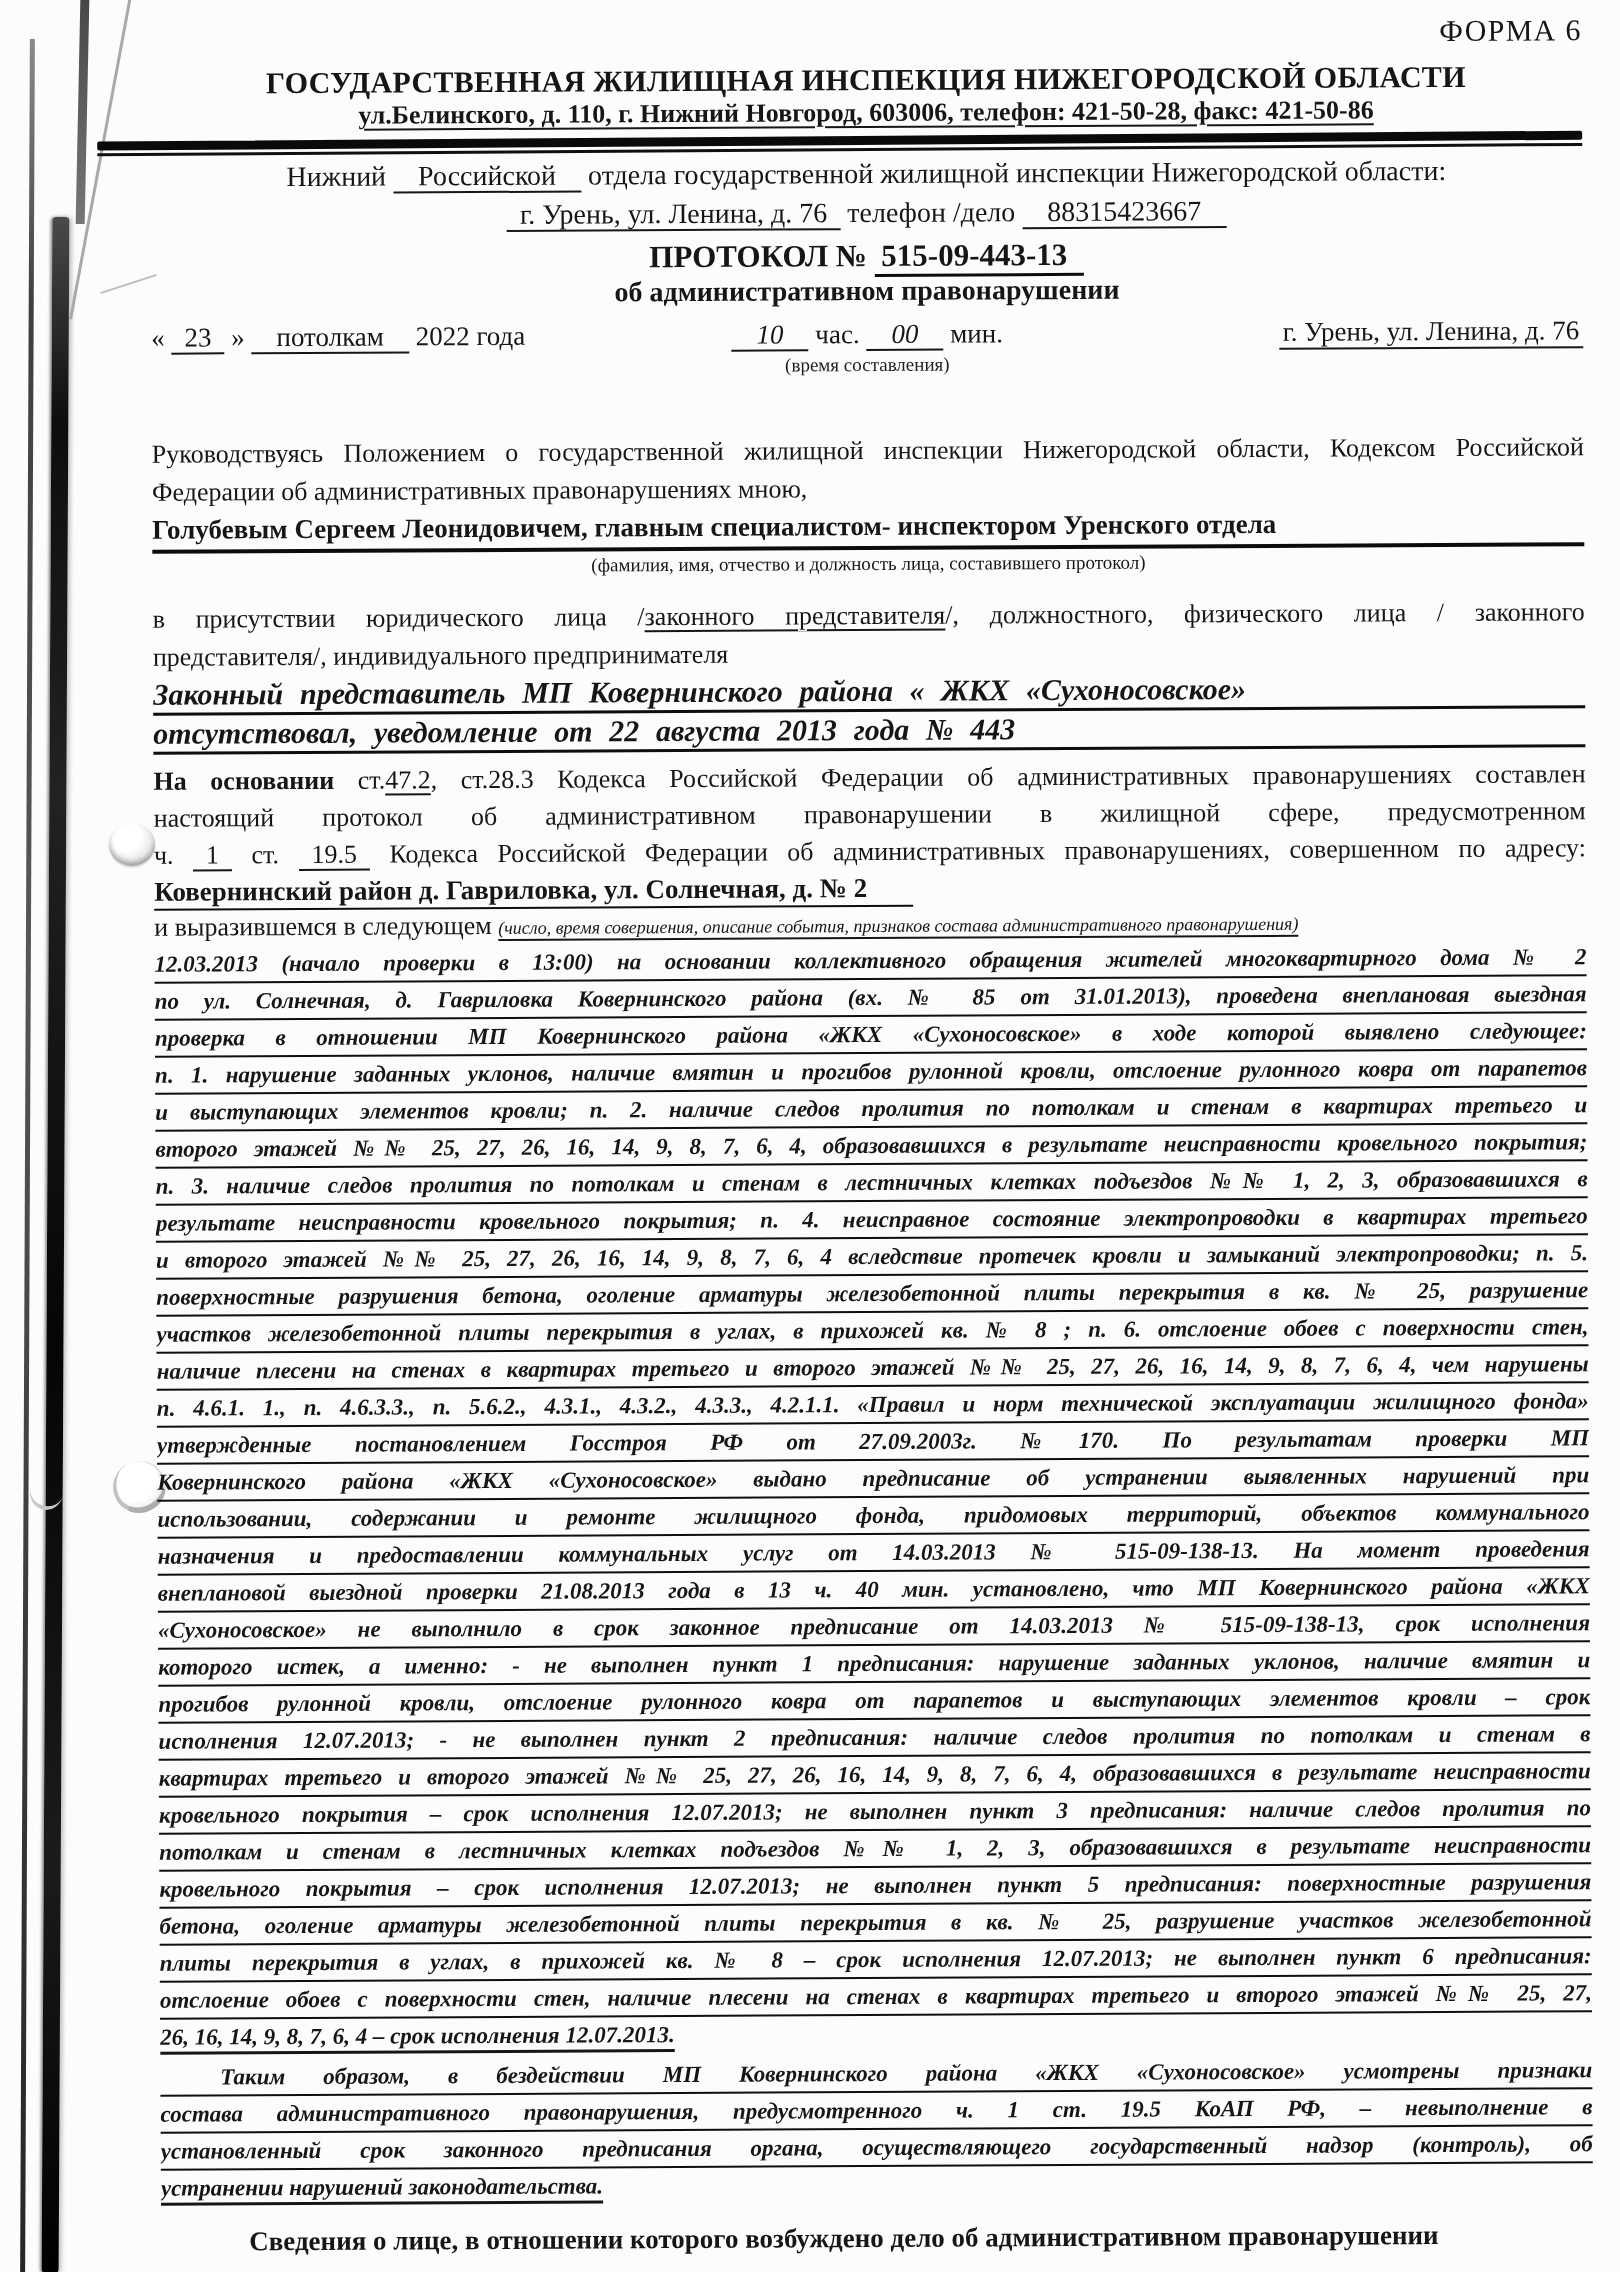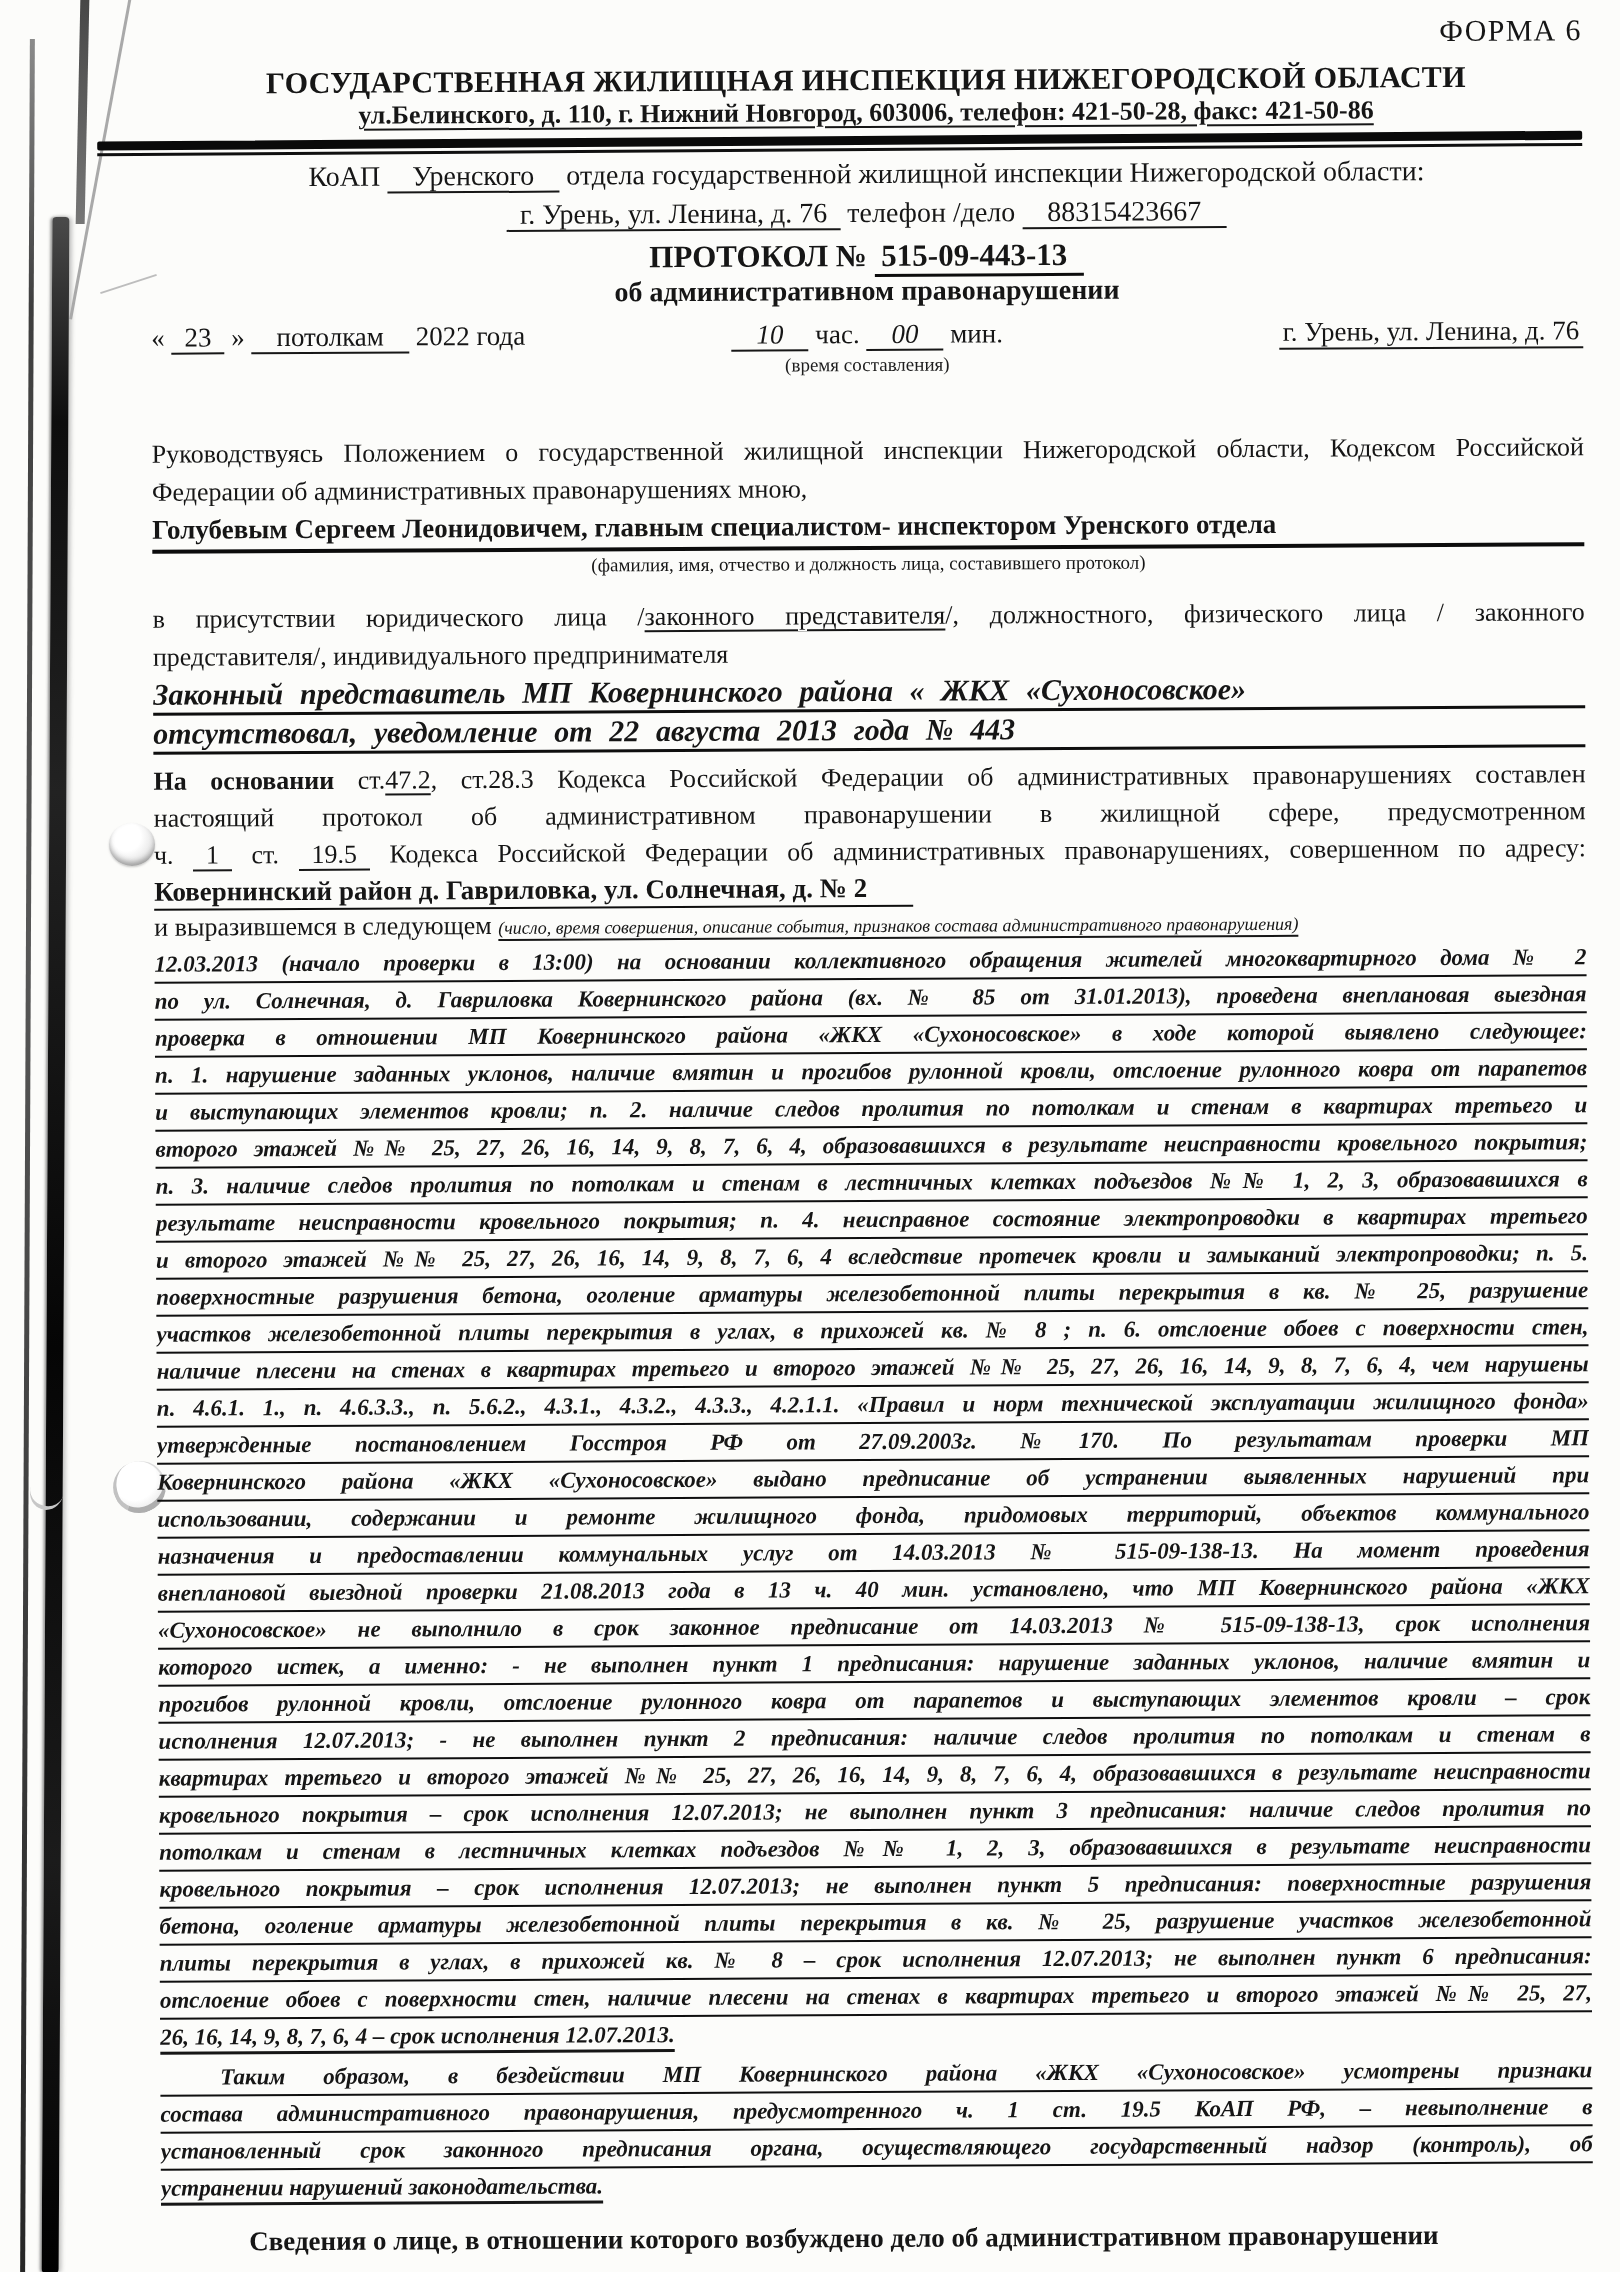--- a/index.html
+++ b/index.html
@@ -98,22 +98,22 @@
 
     <div class="org-name">ГОСУДАРСТВЕННАЯ ЖИЛИЩНАЯ ИНСПЕКЦИЯ НИЖЕГОРОДСКОЙ ОБЛАСТИ</div>
     <div class="org-address">ул.Белинского, д. 110, г. Нижний Новгород, 603006, телефон: 421-50-28, факс: 421-50-86</div>
 
     <div class="rule">
       <div class="bar1"></div>
       <div class="bar2"></div>
     </div>
 
     <div class="office-line">
-      <span>КоАП</span>
-      <span class="blank pad-m">Уренского</span>
+      <span>Нижний</span>
+      <span class="blank pad-m">Российской</span>
       <span>отдела государственной жилищной инспекции Нижегородской области:</span>
     </div>
     <div class="office-line">
       <span class="blank pad-s">г. Урень, ул. Ленина, д. 76</span>
       <span>телефон /дело</span>
       <span class="blank pad-m">88315423667</span>
     </div>
 
     <div class="protocol-title">
       <span>ПРОТОКОЛ №</span>

